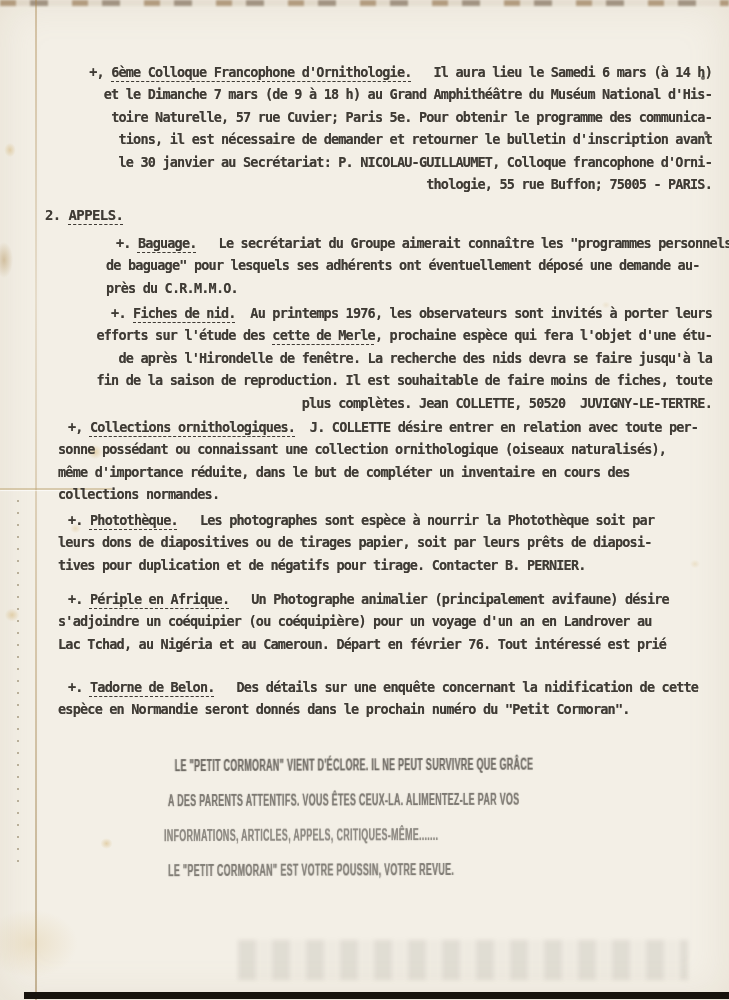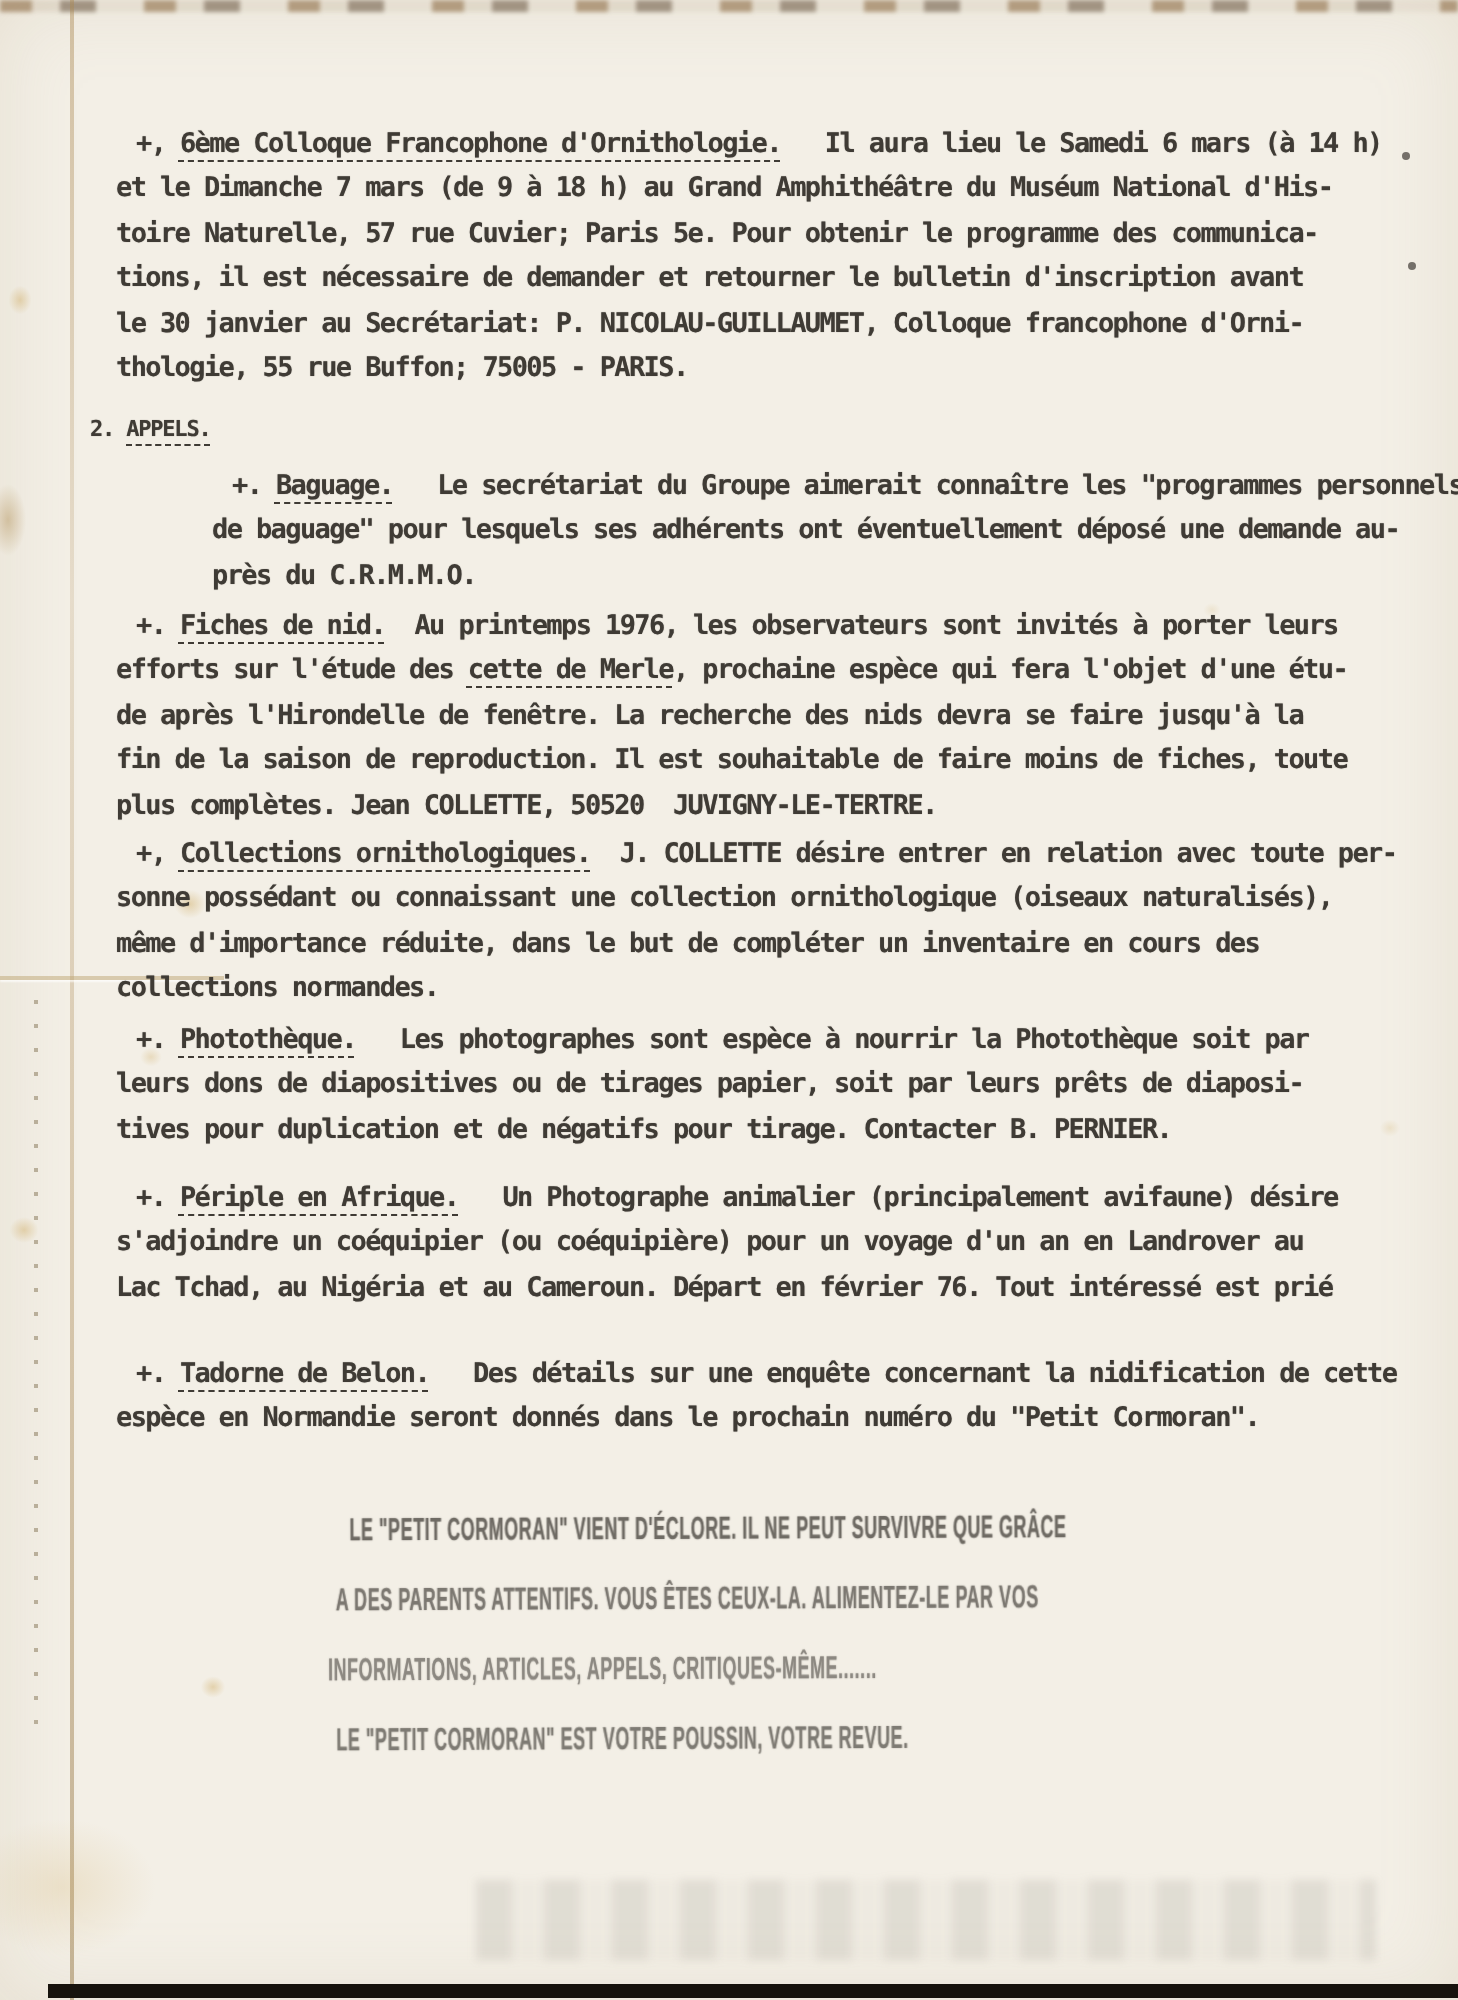--- a/index.html
+++ b/index.html
@@ -19,30 +19,30 @@
     text-shadow:0 0 .5px rgba(63,59,53,.55);
   }
   .line{margin-left:58px;white-space:pre;}
   .line.first{margin-left:68px;}
   .u{
     text-decoration:underline;
     text-decoration-style:dashed;
     text-decoration-thickness:1.4px;
     text-underline-offset:3.5px;
   }
-  [data-section="colloque"]{top:61px;}
+  [data-section="colloque"]{top:61px;text-align:right;}
   [data-section="baguage"]{top:232px;padding-left:48px;}
-  [data-section="fiches"]{top:302px;}
+  [data-section="fiches"]{top:302px;text-align:right;}
   [data-section="collections"]{top:416px;}
   [data-section="phototheque"]{top:509px;}
   [data-section="periple"]{top:588px;}
   [data-section="tadorne"]{top:676px;}
   .heading{
     position:absolute;left:45px;top:204px;
-    color:var(--ink,#3f3b35);font-size:11px;line-height:22.4px;
+    color:var(--ink,#3f3b35);font-size:14px;line-height:22.4px;
     letter-spacing:-0.6px;font-weight:bold;white-space:pre;
     text-shadow:0 0 .5px rgba(63,59,53,.55);
   }
   
   .stamp{
     position:absolute;left:164px;top:756px;width:560px;
     color:var(--stamp-ink,#4e4a44);
     font-family:"Liberation Sans",sans-serif;font-weight:bold;
     font-size:16px;letter-spacing:.5px;
     filter:blur(.35px);

